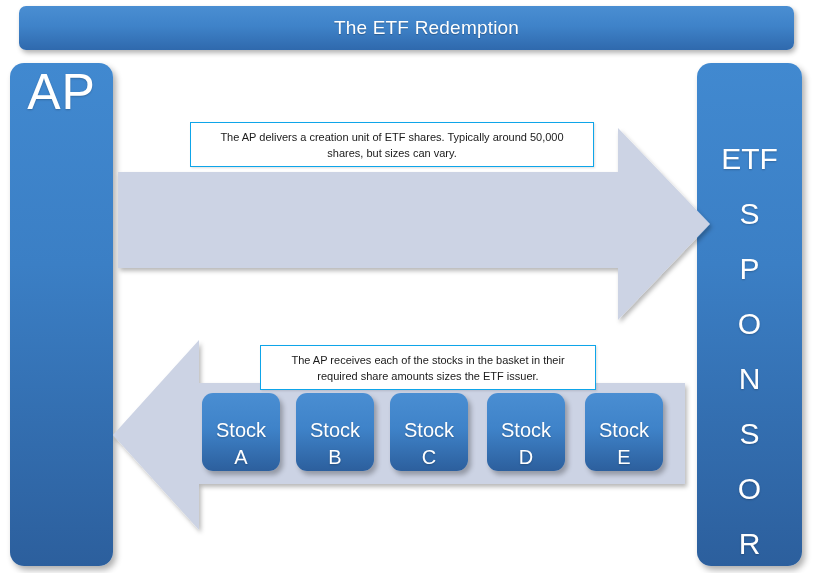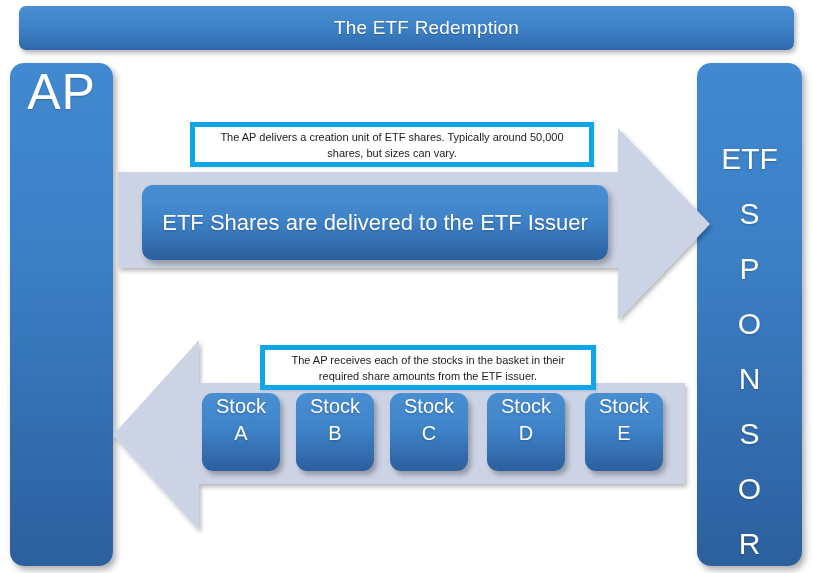--- a/index.html
+++ b/index.html
@@ -113,21 +113,21 @@
     font-size: 22px;
     line-height: 30px;
     text-align: center;
     text-shadow: 0 1px 2px rgba(0,0,0,0.22);
   }
 
   
   .callout {
     position: absolute;
     background: #ffffff;
-    border: 5px solid #0ea5e9;
+    border: 1px solid #0ea5e9;
     box-shadow: 1px 1px 2px rgba(0,0,0,0.12);
     display: flex;
     align-items: center;
     justify-content: center;
     box-sizing: border-box;
   }
   .callout .callout-text {
     color: #1a1a1a;
     font-size: 11px;
     line-height: 16px;
@@ -150,21 +150,21 @@
   
   .stock-box {
     position: absolute;
     top: 393px;
     width: 78px;
     height: 78px;
     border-radius: 11px;
     background: linear-gradient(to bottom, #4a8ed2 0%, #3f83c9 45%, #2c5f9d 100%);
     box-shadow: 3px 4px 5px rgba(0,0,0,0.28);
     display: flex;
-    align-items: flex-start;
+    align-items: flex-end;
     justify-content: center;
   }
   .stock-box .stock-text {
     color: #ffffff;
     font-size: 20px;
     line-height: 27px;
     text-align: center;
     white-space: pre-line;
     text-shadow: 0 1px 2px rgba(0,0,0,0.22);
   }
@@ -209,30 +209,27 @@
 
   <svg id="arrow-left" class="arrow-svg" width="572" height="190" viewBox="0 0 572 190">
     <defs>
       <filter id="arrowShadowL" x="-12%" y="-12%" width="130%" height="130%">
         <feDropShadow dx="2" dy="3" stdDeviation="2.2" flood-color="#000000" flood-opacity="0.28"></feDropShadow>
       </filter>
     </defs>
     <polygon points="0,95 86,0 86,43 572,43 572,144 86,144 86,190" fill="#ccd3e4" filter="url(#arrowShadowL)"></polygon>
   </svg>
 
-  <div id="etf-shares-box">
-    <span class="box-text">ETF Shares are delivered to the ETF Issuer</span>
-  </div>
 
   <div id="callout-top" class="callout">
     <span class="callout-text">The AP delivers a creation unit of ETF shares.  Typically around 50,000 shares, but sizes can vary.</span>
   </div>
 
   <div id="callout-bottom" class="callout">
-    <span class="callout-text">The AP receives each of the stocks in the basket in their required share amounts from the ETF issuer.</span>
+    <span class="callout-text">The AP receives each of the stocks in the basket in their required share amounts sizes the ETF issuer.</span>
   </div>
 
   <div id="stock-box-0" class="stock-box">
     <span class="stock-text">Stock
 A</span>
   </div>
   <div id="stock-box-1" class="stock-box">
     <span class="stock-text">Stock
 B</span>
   </div>

